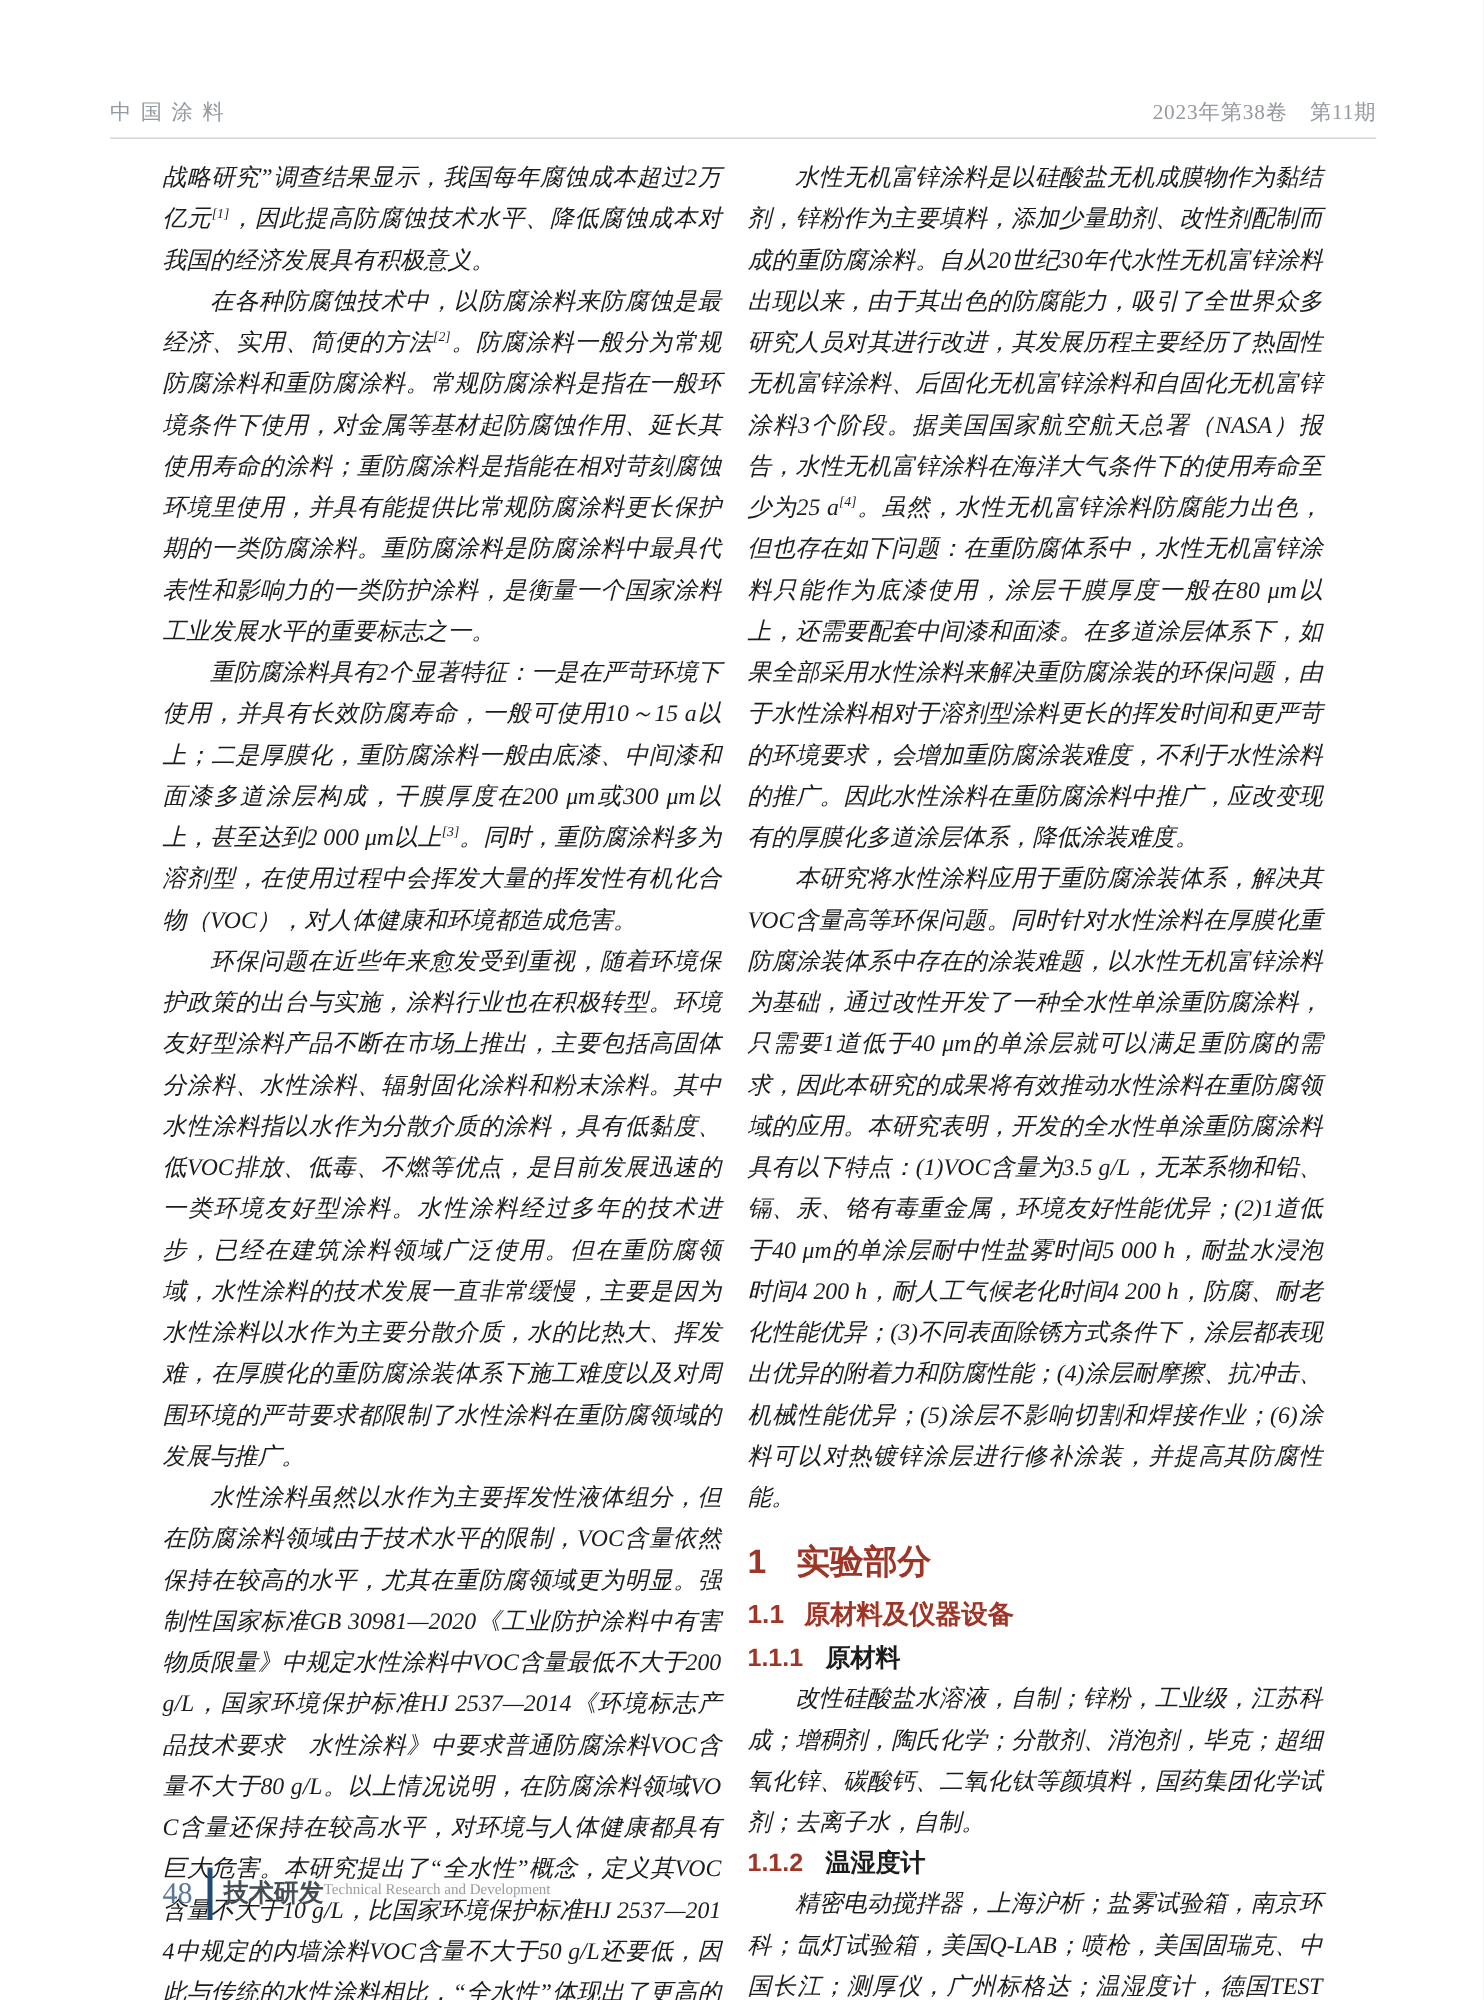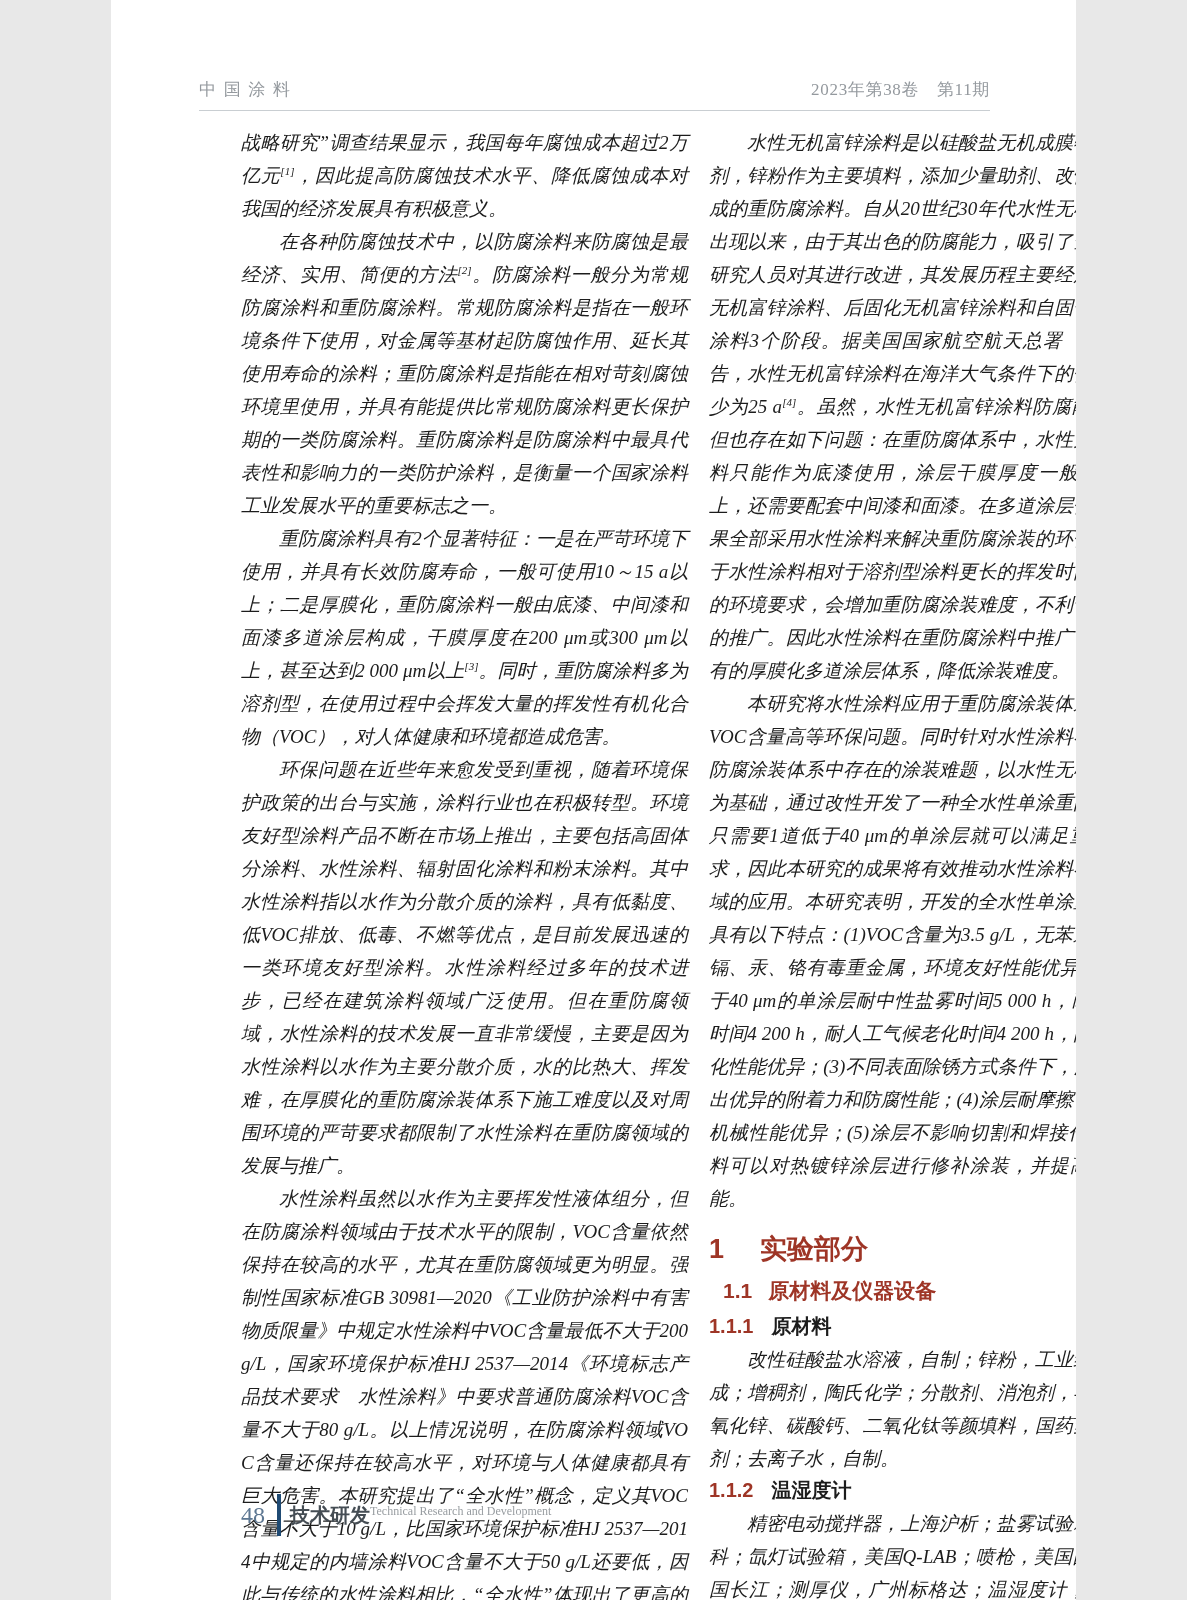--- a/index.html
+++ b/index.html
@@ -1,18 +1,18 @@
 <!DOCTYPE html>
 <html lang="zh"><head>
 <meta charset="utf-8">
 <style>
   html,body { margin:0; padding:0; background:#e8e8e8; }
   .page {
     position:relative;
-    width:965px; height:1600px;
+    width:1187px; height:1600px;
     margin:0 auto;
     background:#ffffff;
     overflow:hidden;
     font-family:"Liberation Serif","DejaVu Serif",serif;
     color:#1c1c1c;
   }
 
   
   .page-header {
     position:absolute; left:88px; right:86px; top:78px;
@@ -51,23 +51,23 @@
   }
 
   
   .sec-h1 {
     margin:16px 0 10px;
     font-family:"Liberation Sans","DejaVu Sans",sans-serif;
     font-weight:bold;
     font-size:27px;
     color:#9e3526;
   }
-  .sec-h1 .sec-title { margin-left:36px; }
+  .sec-h1 .sec-title { margin-left:24px; }
   .sec-h2 {
-    margin:0 14px 8px;
+    margin:0 0 8px;
     font-family:"Liberation Sans","DejaVu Sans",sans-serif;
     font-weight:bold;
     font-size:21px;
     color:#9e3526;
   }
   .sec-h2 .sec-title { margin-left:16px; }
   .sec-h3 {
     margin:2px 0 3px;
     font-size:20px;
     color:#1c1c1c;

